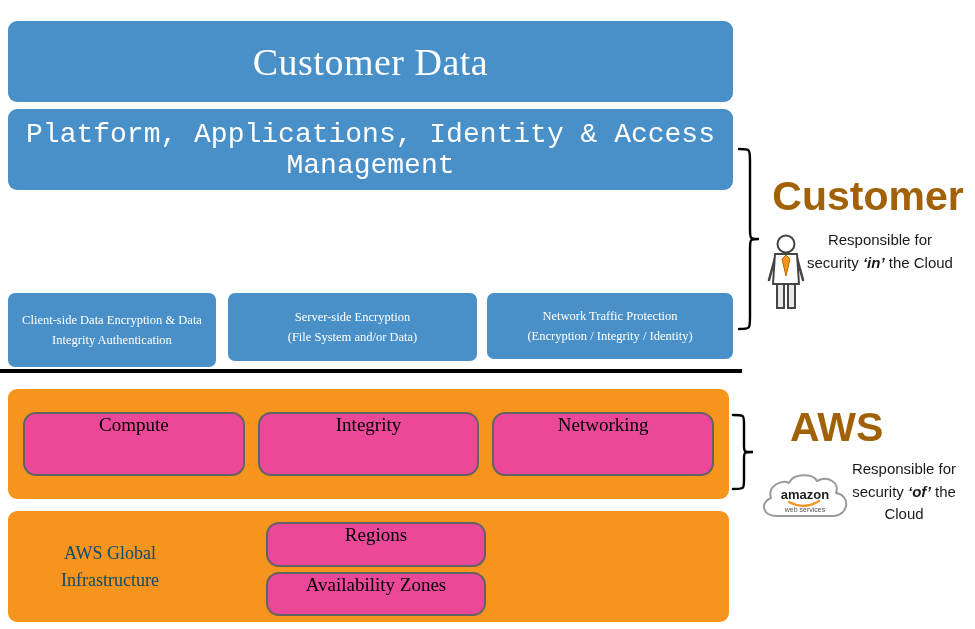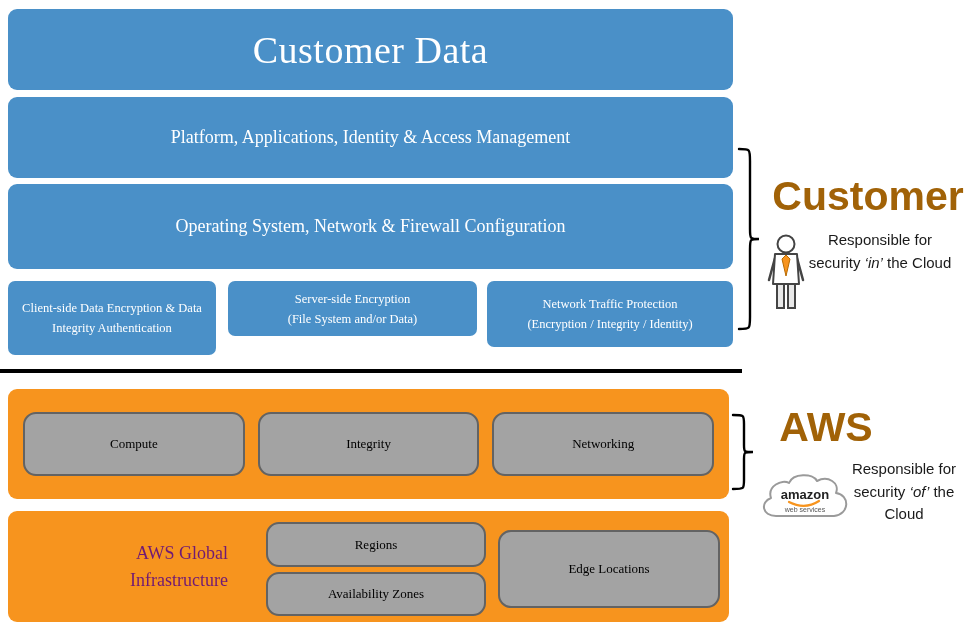--- a/index.html
+++ b/index.html
@@ -2,87 +2,84 @@
 <html style="--blue: #4a90c8; --orange: #f7941e;"><head>
 <meta charset="utf-8">
 <style>
   html,body{margin:0;padding:0;background:#fff;}
   .stage{
     position:relative;width:975px;height:629px;background:#fff;overflow:hidden;
     font-family:"Liberation Serif",serif;
   }
   .blue-box{
     position:absolute;background:var(--blue,#4a90c8);color:#fff;border-radius:9px;
-    display:flex;align-items:center;justify-content:center;text-align:center;
+    display:flex;align-items:center;justify-content:center;text-align:center;margin-top:12px;
   }
   .customer-data{left:8px;top:9px;width:725px;height:81px;}
   .t-xl{font-size:38px;letter-spacing:.5px;}
   .platform{left:8px;top:97px;width:725px;height:81px;}
   .os{left:8px;top:184px;width:725px;height:85px;}
-  .t-md{font-size:18px;}
+  .t-md{font-size:28px;font-family:Liberation Mono, monospace;}
   .sub{border-radius:7px;}
   .sub1{left:8px;top:281px;width:208px;height:74px;}
-  .sub2{left:228px;top:281px;width:249px;height:55px;}
+  .sub2{left:228px;top:281px;width:249px;height:68px;}
   .sub3{left:487px;top:281px;width:246px;height:66px;}
   .t-sm{font-size:12.5px;line-height:1.6;white-space:pre-line;padding:0 4px;}
   .divider{position:absolute;left:0;top:369px;width:742px;height:4px;background:#000;}
   .orange-bar{position:absolute;background:var(--orange,#f7941e);border-radius:9px;}
   .services{
     left:8px;top:389px;width:721px;height:110px;
     display:flex;align-items:center;gap:13px;padding:0 15px;box-sizing:border-box;
   }
   .white-pill{
-    background:#a3a3a3;border:2px solid #636363;border-radius:13px;color:#000;
-    display:flex;align-items:center;justify-content:center;text-align:center;font-size:13px;
+    background:#ec4899;border:2px solid #636363;border-radius:13px;color:#000;
+    display:flex;align-items:flex-start;justify-content:center;text-align:center;font-size:19px;
   }
   .service-pill{flex:1;height:60px;}
   .infra{left:8px;top:511px;width:721px;height:111px;}
   .infra-label{
-    position:absolute;left:40px;top:0;width:180px;height:100%;
-    display:flex;align-items:center;justify-content:center;text-align:right;
-    color:#701a75;font-size:18px;line-height:1.5;
+    position:absolute;left:12px;top:0;width:180px;height:100%;
+    display:flex;align-items:center;justify-content:center;text-align:center;
+    color:#0c4a6e;font-size:18px;line-height:1.5;
   }
   .regions{position:absolute;left:258px;top:11px;width:216px;height:41px;}
   .az{position:absolute;left:258px;top:61px;width:216px;height:40px;}
   .edge{position:absolute;left:490px;top:19px;width:218px;height:74px;line-height:1.5;}
   .edge span{max-width:90px;display:inline-block;}
   .bracket{position:absolute;}
   .customer-bracket{left:736px;top:147px;width:26px;height:184px;}
   .aws-bracket{left:730px;top:413px;width:26px;height:78px;}
   .big-label{
     position:absolute;font-family:"Liberation Sans",sans-serif;font-weight:700;color:#a16207;
   }
   .customer-label{left:763px;top:173px;width:210px;font-size:41px;text-align:center;}
-  .aws-label{left:766px;top:404px;width:120px;font-size:41px;text-align:center;}
+  .aws-label{left:790px;top:404px;width:120px;font-size:41px;text-align:left;}
   .caption{
     position:absolute;font-family:"Liberation Sans",sans-serif;font-size:15px;color:#1a1a1a;
     text-align:center;line-height:1.5;
   }
   .customer-caption{left:800px;top:229px;width:160px;}
   .aws-caption{left:845px;top:458px;width:118px;}
-  .emph{font-weight:400;font-style:italic;}
+  .emph{font-weight:700;font-style:italic;}
   .person{position:absolute;left:766px;top:234px;width:40px;height:78px;}
   .aws-logo{position:absolute;left:758px;top:470px;width:94px;height:56px;}
 </style>
 </head>
 <body>
 
 <div class="stage">
 
   <div class="blue-box customer-data">
     <span class="t-xl">Customer Data</span>
   </div>
 
   <div class="blue-box platform">
     <span class="t-md">Platform, Applications, Identity &amp; Access Management</span>
   </div>
 
-  <div class="blue-box os">
-    <span class="t-md">Operating System, Network &amp; Firewall Configuration</span>
-  </div>
 
   <div class="blue-box sub sub1">
     <span class="t-sm">Client-side Data Encryption &amp; Data
 Integrity Authentication</span>
   </div>
   <div class="blue-box sub sub2">
     <span class="t-sm">Server-side Encryption
 (File System and/or Data)</span>
   </div>
   <div class="blue-box sub sub3">
@@ -104,23 +101,20 @@
     </div>
   </div>
 
   <div class="orange-bar infra">
     <div class="infra-label">AWS Global Infrastructure</div>
     <div class="white-pill regions">
       <span>Regions</span>
     </div>
     <div class="white-pill az">
       <span>Availability Zones</span>
-    </div>
-    <div class="white-pill edge">
-      <span>Edge Locations</span>
     </div>
   </div>
 
   <svg class="bracket customer-bracket" viewBox="0 0 24 184">
     <path d="M2,2 C13,2 13,2 13,14 L13,82 C13,92 13,92 22,92 C13,92 13,92 13,102 L13,170 C13,182 13,182 2,182" fill="none" stroke="#000" stroke-width="2.4" stroke-linecap="round"></path>
   </svg>
   <div class="big-label customer-label">Customer</div>
 
   <svg class="person" viewBox="0 0 40 78">
     <line x1="9" y1="24" x2="3" y2="46" stroke="#444" stroke-width="2.5" stroke-linecap="round"></line>

